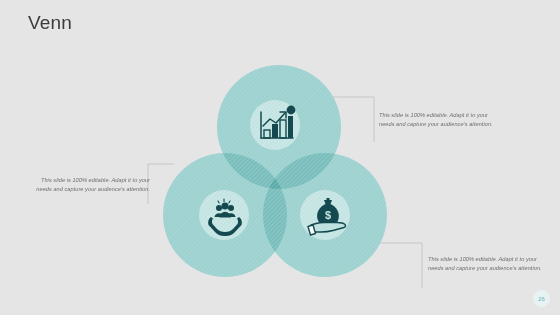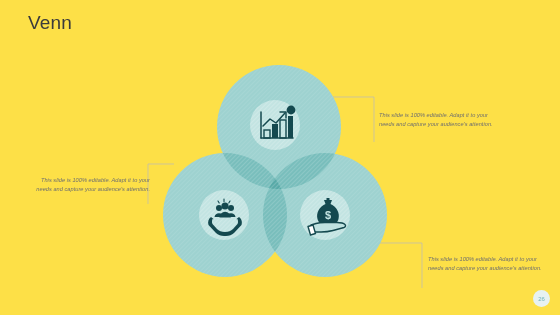--- a/index.html
+++ b/index.html
@@ -12,21 +12,21 @@
     background: #ffffff;
     font-family: "Liberation Sans", sans-serif;
     overflow: hidden;
     position: relative;
   }
   .slide {
     position: absolute;
     left: 0; top: 0;
     width: 560px;
     height: 315px;
-    background: #fde047;
+    background: #e5e5e5;
   }
   .slide-title {
     position: absolute;
     left: 28px;
     top: 12px;
     font-size: 19px;
     color: #3b3b3b;
     font-weight: 400;
     letter-spacing: 0.2px;
     line-height: 22px;

